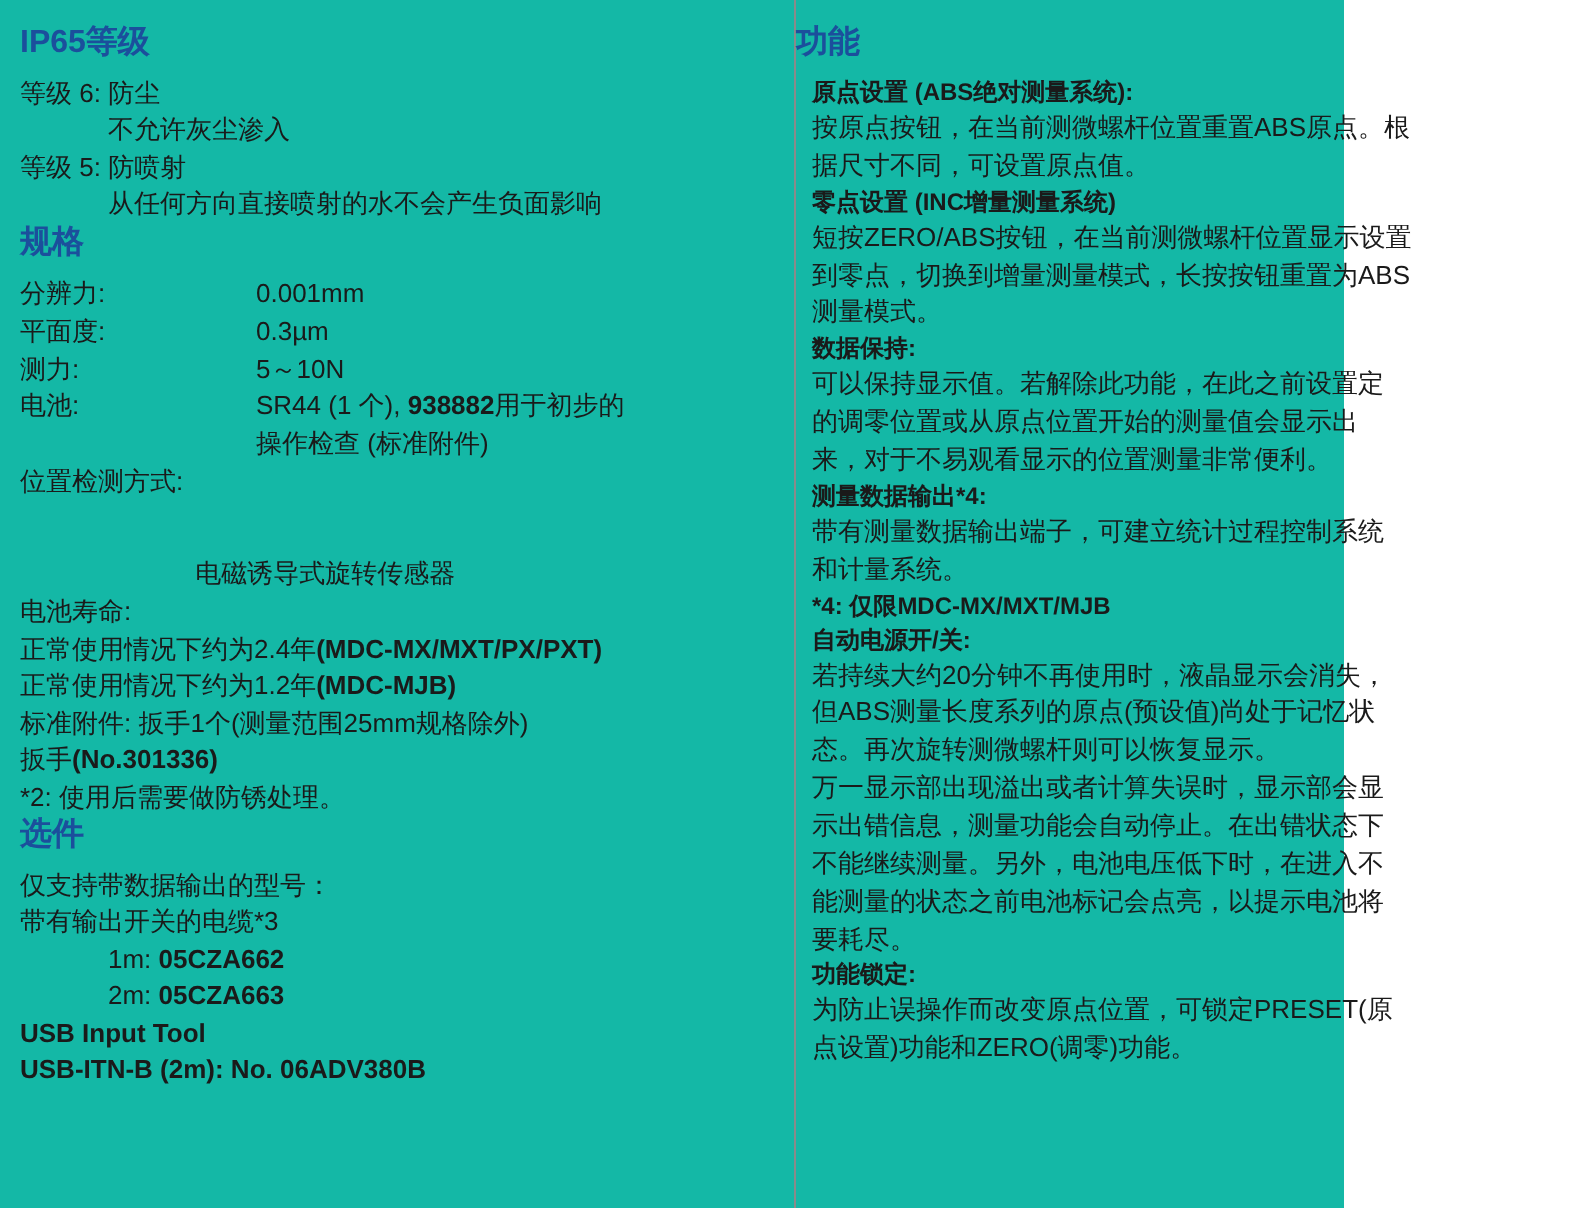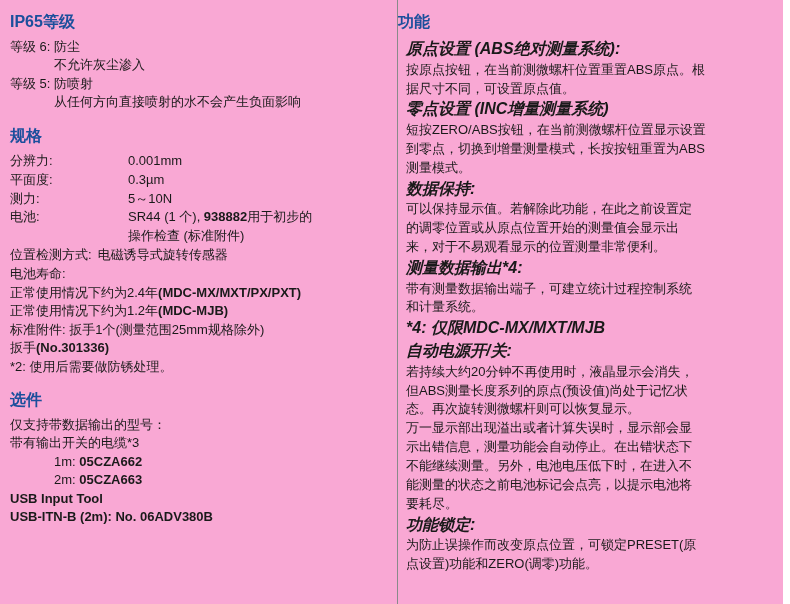--- a/index.html
+++ b/index.html
@@ -9,23 +9,23 @@
   body {
     width: 790px;
     height: 604px;
     background: #ffffff;
     font-family: "Liberation Sans", sans-serif;
     color: #1a1a1a;
     overflow: hidden;
   }
   .page {
     position: relative;
-    width: 783px;
+    width: 672px;
     height: 604px;
-    background: #f9a8d4;
+    background: #14b8a6;
     box-sizing: border-box;
   }
   .divider {
     position: absolute;
     left: 397px;
     top: 0;
     width: 1px;
     height: 604px;
     background: #8a8a8a;
   }
@@ -44,37 +44,35 @@
     width: 392px;
   }
   h2.section-title {
     font-size: 16px;
     font-weight: bold;
     color: #1b4f9c;
     margin: 0 0 6px 0;
     line-height: 1.25;
   }
   h2.section-title.spaced {
-    margin-top: 14px;
   }
   .line {
     font-size: 13px;
     line-height: 1.42;
     margin: 0;
     color: #1a1a1a;
   }
   .indent2 { padding-left: 44px; }
   .bold { font-weight: bold; }
   .sub-head {
-    font-size: 16px;
+    font-size: 12px;
     font-weight: bold;
     line-height: 1.42;
     margin: 0;
     padding-left: 8px;
-    font-style: italic;
   }
   .body-line {
     font-size: 13px;
     line-height: 1.45;
     margin: 0;
     padding-left: 8px;
   }
   .spec-row {
     display: flex;
     font-size: 13px;
@@ -119,21 +117,21 @@
     <div class="spec-row">
       <span class="spec-label">电池:</span>
       <span class="spec-value">SR44 (1 个), <b>938882</b>用于初步的</span>
     </div>
     <div class="spec-row">
       <span class="spec-label"></span>
       <span class="spec-value">操作检查 (标准附件)</span>
     </div>
     <div class="spec-row">
       <span class="spec-value" style="flex:0 0 auto;">位置检测方式:</span>
-      <span class="spec-value" style="flex:0 0 auto; padding-left:6px;">电磁诱导式旋转传感器</span>
+      <span class="spec-value" style="flex:0 0 auto; padding-left:6px;margin-top:46px;">电磁诱导式旋转传感器</span>
     </div>
     <div class="spec-row">
       <span class="spec-value" style="flex:0 0 auto;">电池寿命:</span>
     </div>
 
     <p class="line">正常使用情况下约为2.4年<b>(MDC-MX/MXT/PX/PXT)</b></p>
     <p class="line">正常使用情况下约为1.2年<b>(MDC-MJB)</b></p>
     <p class="line">标准附件:  扳手1个(测量范围25mm规格除外)</p>
     <p class="line">扳手<b>(No.301336)</b></p>
     <p class="line">*2: 使用后需要做防锈处理。</p>

